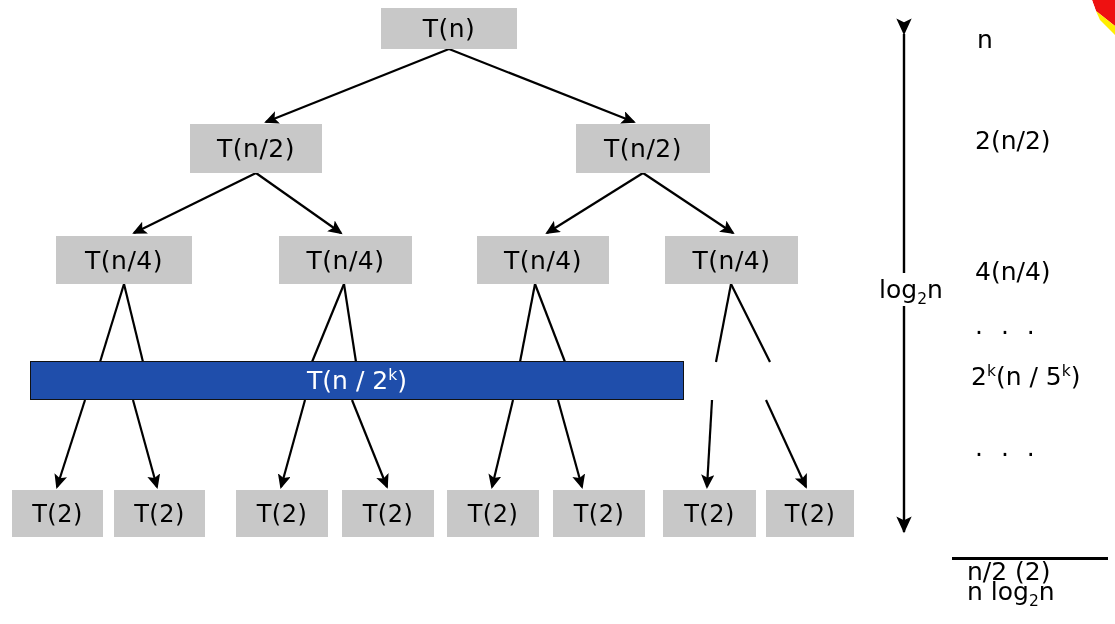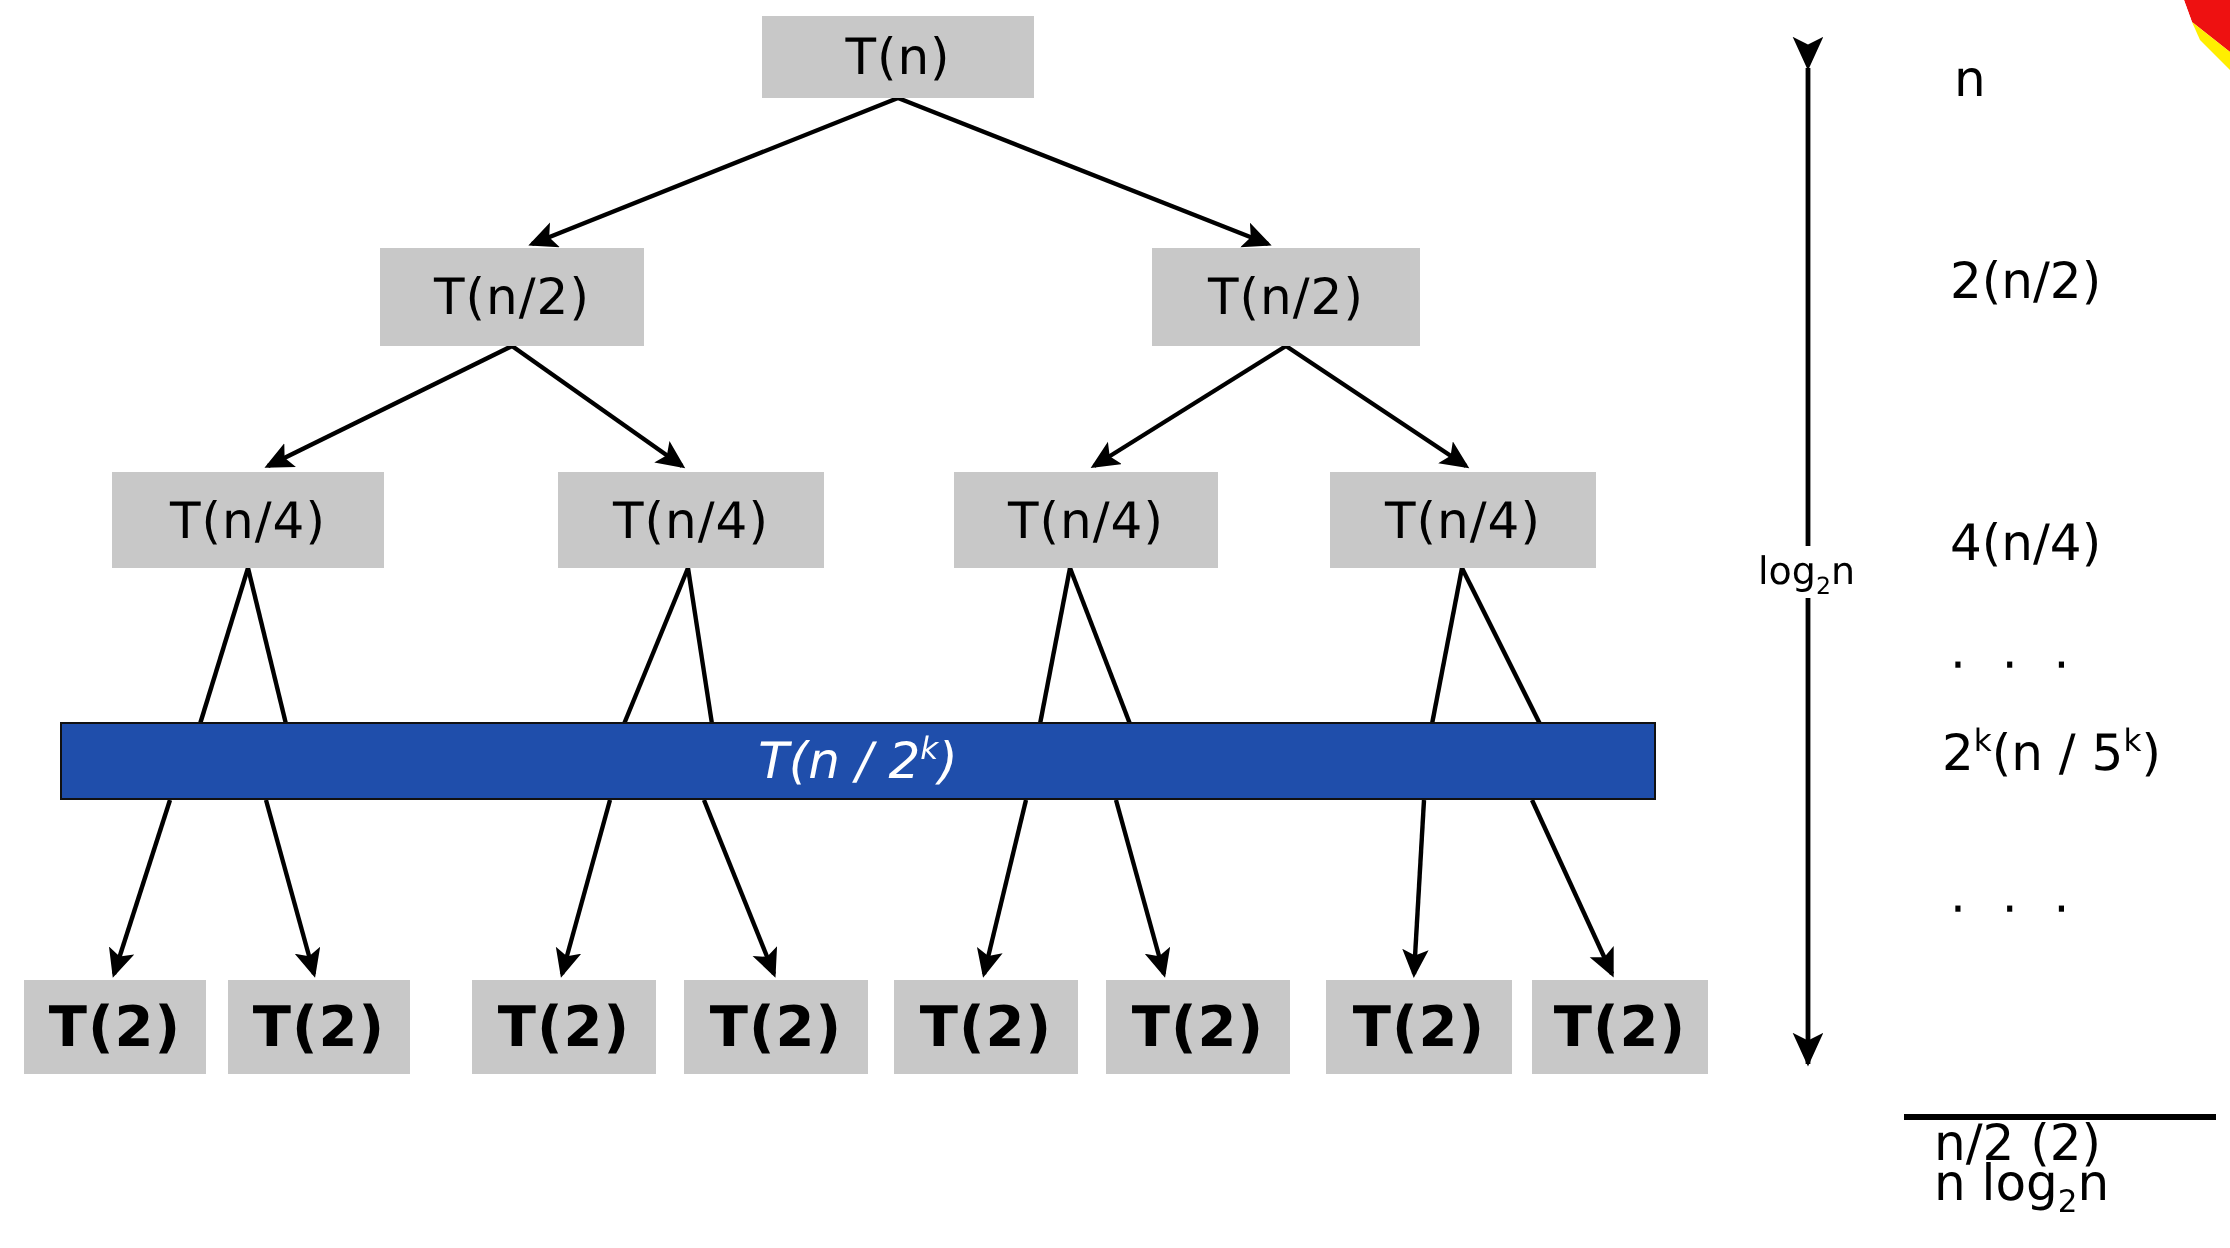--- a/index.html
+++ b/index.html
@@ -32,22 +32,21 @@
     display: flex;
     align-items: center;
     justify-content: center;
     color: #000000;
     font-size: 25px;
     letter-spacing: 0.5px;
     white-space: nowrap;
     z-index: 3;
   }
   .node.leaf {
-    font-size: 28px;
-    font-weight: bold;
+    font-size: 24px;
   }
   .bar {
     position: absolute;
     background: #1f4eab;
     border: 1px solid #111111;
     display: flex;
     align-items: center;
     justify-content: center;
     color: #ffffff;
     font-size: 25px;
@@ -62,21 +61,21 @@
     white-space: nowrap;
     z-index: 3;
   }
   .rlabel.dots {
     font-size: 25px;
     letter-spacing: 5px;
   }
   .depth-label {
     position: absolute;
     color: #000000;
-    font-size: 19px;
+    font-size: 25px;
     white-space: nowrap;
     z-index: 5;
     background: #ffffff;
     padding: 2px 3px;
   }
   .total-rule {
     position: absolute;
     background: #000000;
     height: 3px;
     z-index: 3;
@@ -176,21 +175,21 @@
   <div class="node" style="left:279px; top:236px; width:133px; height:48px;">
     <span>T(n/4)</span>
   </div>
   <div class="node" style="left:477px; top:236px; width:132px; height:48px;">
     <span>T(n/4)</span>
   </div>
   <div class="node" style="left:665px; top:236px; width:133px; height:48px;">
     <span>T(n/4)</span>
   </div>
 
-  <div class="bar" style="left:30px; top:361px; width:798px; height:39px;font-style:italic;">
+  <div class="bar" style="left:30px; top:361px; width:654px; height:39px;">
     <span><span>T(n / 2</span><sup>k</sup><span>)</span></span>
   </div>
 
   <div class="node leaf" style="left:12px; top:490px; width:91px; height:47px;">
     <span>T(2)</span>
   </div>
   <div class="node leaf" style="left:114px; top:490px; width:91px; height:47px;">
     <span>T(2)</span>
   </div>
   <div class="node leaf" style="left:236px; top:490px; width:92px; height:47px;">

